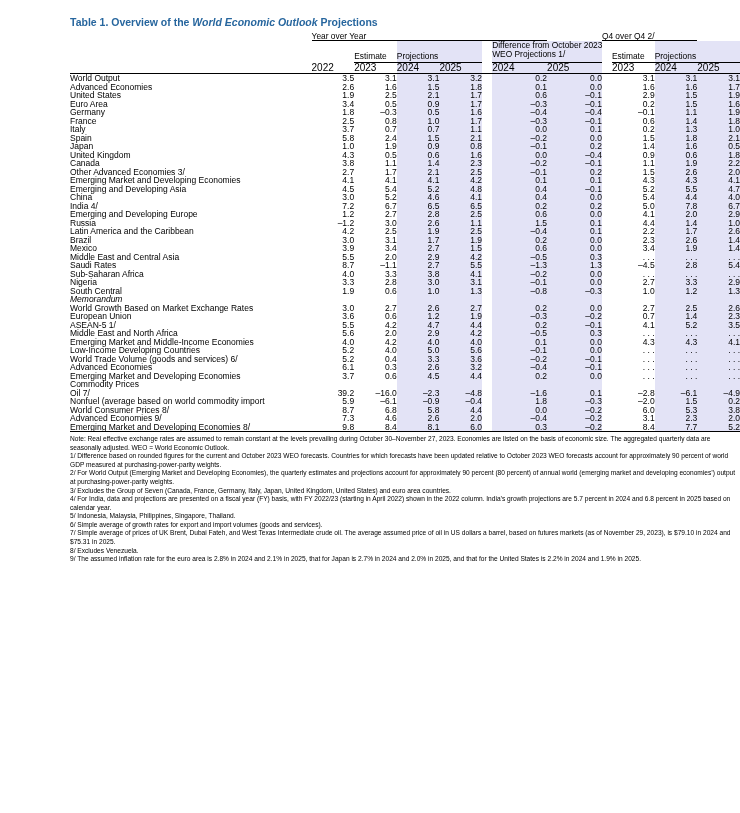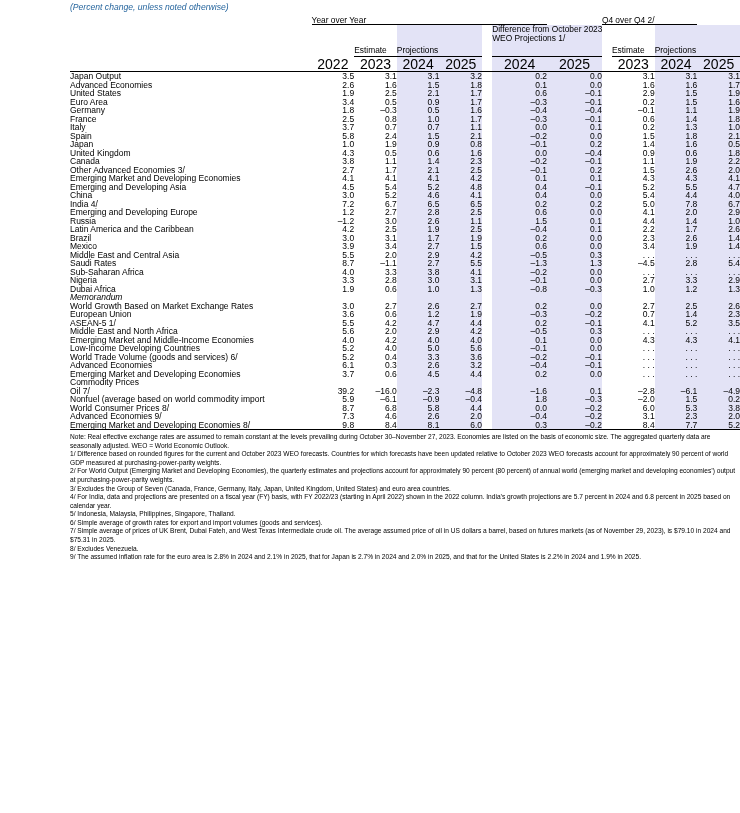--- a/index.html
+++ b/index.html
@@ -86,22 +86,22 @@
 
   
   .hdr {
     text-align: left;
     font-size: 8.4px;
     padding: 2px 0 2px 0;
     white-space: nowrap;
   }
   .hdr-span-u { border-bottom: 0.8px solid #000; }
   .hdr-year {
-    text-align: center;
-    font-size: 14px;
+    text-align: left;
+    font-size: 10px;
     padding: 2px 4px 2px 0;
     white-space: nowrap;
   }
 
   
   .ind0 { padding-left: 0px; }
   .ind1 { padding-left: 14px; }
   .bold { font-weight: bold; }
   .ital { font-style: italic; }
 
@@ -114,21 +114,23 @@
     text-align: left;
   }
   .notes p { margin: 0 0 0 0; }
 </style>
 </head>
 <body>
 
 <div class="page">
 
 
-  <div class="table-subheading">(Percent change, unless noted otherwise)</div>
+  <div class="table-heading">
+    <span>Table 1. Overview of the </span><span class="ital">World Economic Outlook</span><span> Projections</span>
+  </div>
 
   <table class="weo">
     <colgroup>
       <col class="c-label">
         <col class="c-num">
         <col class="c-num">
       <col class="c-num">
         <col class="c-num">
       <col class="c-gap">
       <col class="c-dnum">
@@ -161,21 +163,21 @@
         </td>
       </tr>
       <tr>
         <td></td>
         <td></td>
         <td class="hdr">
           <div class="hdr-span-u" style="padding-bottom:2px;">Estimate</div>
         </td>
         <td></td>
         <td class="hdr sh" colspan="2">
-          <div class="hdr-span-u" style="padding-bottom:14px;">WEO Projections 1/</div>
+          <div class="hdr-span-u" style="padding-bottom:4px;">WEO Projections 1/</div>
         </td>
         <td></td>
         <td class="hdr">
           <div class="hdr-span-u" style="padding-bottom:2px;">Estimate</div>
         </td>
       </tr>
       <tr>
         <td></td>
         <td class="hdr-year">2022</td>
         <td class="hdr-year">2023</td>
@@ -185,21 +187,21 @@
         <td class="hdr-year sh">2024</td>
         <td class="hdr-year sh">2025</td>
         <td></td>
         <td class="hdr-year">2023</td>
         <td class="hdr-year sh">2024</td>
         <td class="hdr-year sh">2025</td>
       </tr>
     </thead>
     <tbody id="weo-body">
         <tr class="rule-top">
-          <td class="lbl ind0 bold">Japan Output</td>
+          <td class="lbl ind0 bold">World Output</td>
           <td class="num bold">3.5</td>
           <td class="num bold">3.1</td>
           <td class="num sh bold">3.1</td>
           <td class="num sh bold">3.2</td>
           <td></td>
           <td class="num sh bold">0.2</td>
           <td class="num sh bold">0.0</td>
           <td></td>
           <td class="num bold">3.1</td>
           <td class="num sh bold">3.1</td>
@@ -535,21 +537,21 @@
           <td class="num sh">3.1</td>
           <td></td>
           <td class="num sh">–0.1</td>
           <td class="num sh">0.0</td>
           <td></td>
           <td class="num">2.7</td>
           <td class="num sh">3.3</td>
           <td class="num sh">2.9</td>
         </tr>
         <tr>
-          <td class="lbl ind1">Dubai Africa</td>
+          <td class="lbl ind1">South Central</td>
           <td class="num">1.9</td>
           <td class="num">0.6</td>
           <td class="num sh">1.0</td>
           <td class="num sh">1.3</td>
           <td></td>
           <td class="num sh">–0.8</td>
           <td class="num sh">–0.3</td>
           <td></td>
           <td class="num">1.0</td>
           <td class="num sh">1.2</td>

